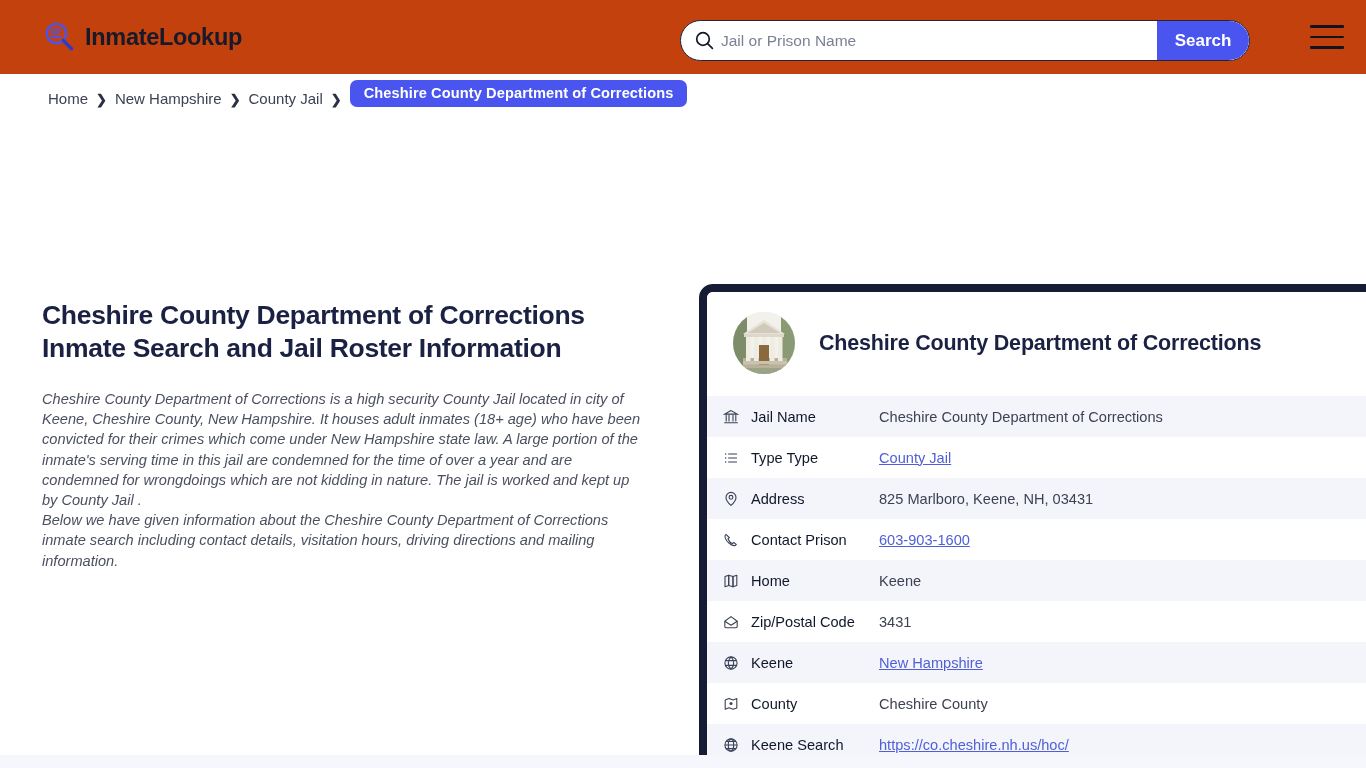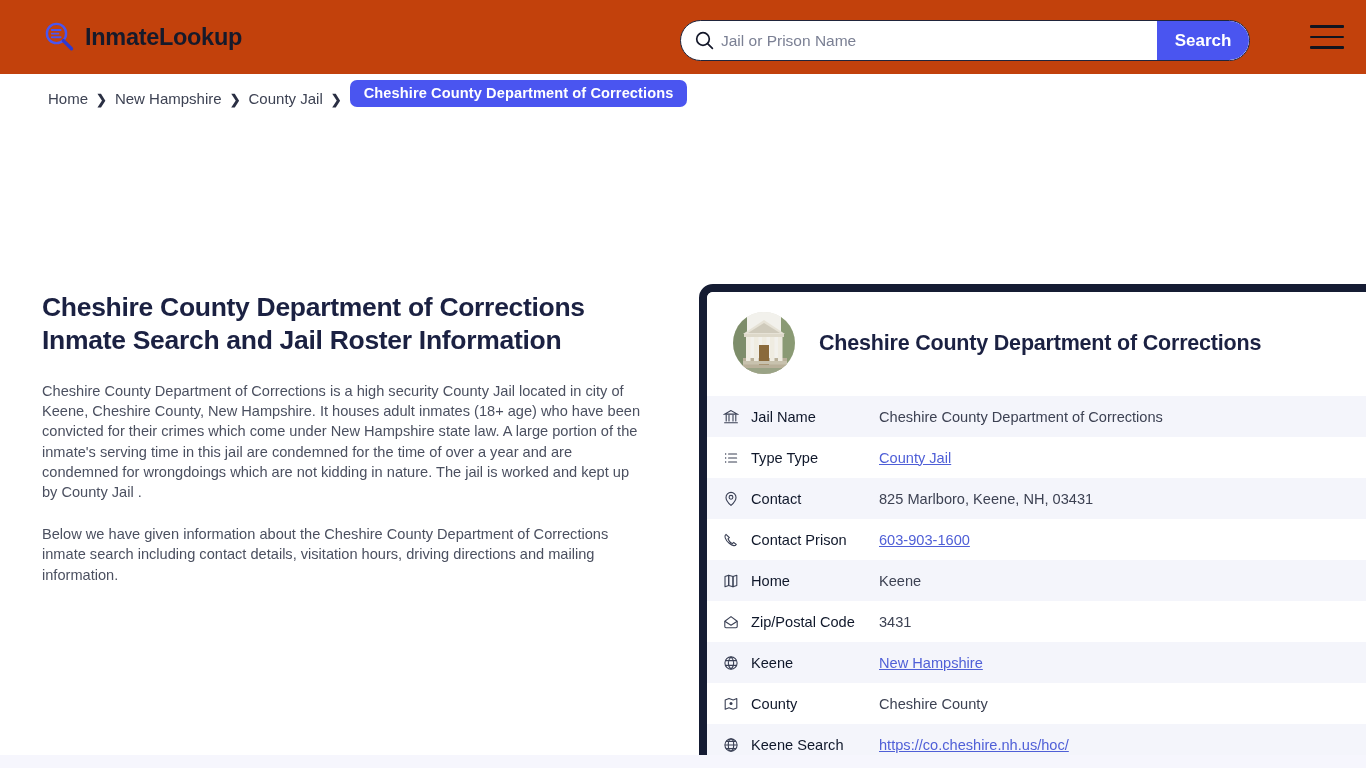--- a/index.html
+++ b/index.html
@@ -161,39 +161,40 @@
 
   
   .content {
     position: relative;
     width: 1366px;
   }
 
   .left-col {
     position: absolute;
     left: 42px;
-    top: 184px;
+    top: 192px;
     width: 600px;
   }
 
   .page-title {
     font-size: 26.5px;
     line-height: 33px;
     font-weight: 700;
     color: #1b2142;
     letter-spacing: -0.3px;
     margin-bottom: 24px;
   }
 
   .body-text {
     font-size: 14.6px;
     line-height: 20.2px;
     color: #4b5060;
-  }
-  .body-text + .body-text { margin-top: 22px; }
+    font-style: italic;
+  }
+  .body-text + .body-text { }
 
   
   .info-card {
     position: absolute;
     left: 699px;
     top: 177px;
     width: 760px;           
     background: #ffffff;
     border: 8px solid #151c33;
     border-radius: 14px;
@@ -386,21 +387,21 @@
         </span>
       </div>
 
       <div class="info-row alt">
         <span class="row-icon">
           <svg width="16" height="16" viewBox="0 0 16 16" fill="none" stroke="#3a4055" stroke-width="1.1">
             <path d="M8 14.4s5-4.5 5-8a5 5 0 0 0-10 0c0 3.5 5 8 5 8z"></path>
             <circle cx="8" cy="6.3" r="1.9"></circle>
           </svg>
         </span>
-        <span class="row-label">Contact</span>
+        <span class="row-label">Address</span>
         <span class="row-value">825 Marlboro, Keene, NH, 03431</span>
       </div>
 
       <div class="info-row norm">
         <span class="row-icon">
           <svg width="16" height="16" viewBox="0 0 16 16" fill="none" stroke="#3a4055" stroke-width="1.1" stroke-linecap="round">
             <path d="M3 2.4c-1.1.8-1.3 2.1-.8 3.5.7 2 2.2 4 4 5.4 1.5 1.2 3.2 2.1 4.6 2.3 1 .1 1.9-.3 2.4-1.2l-2.5-1.9-1.4 1.1c-1-.5-2-1.3-2.8-2.3-.7-.9-1.2-1.7-1.5-2.5l1.3-1.2z"></path>
           </svg>
         </span>
         <span class="row-label">Contact Prison</span>

